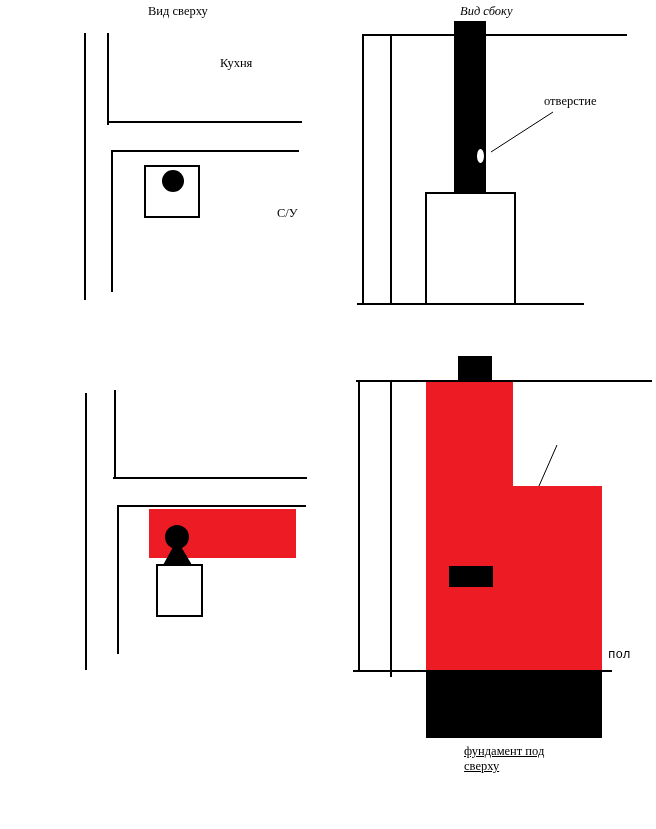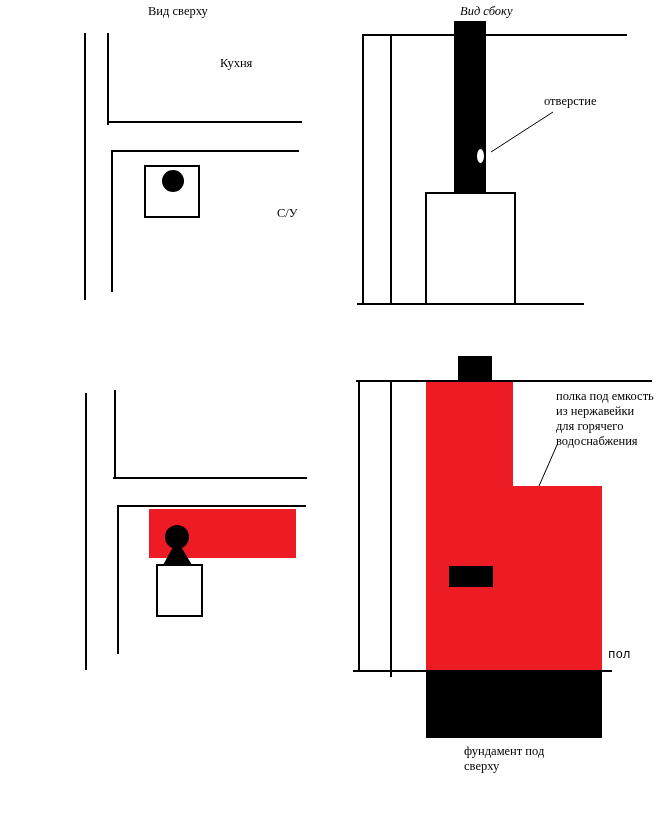--- a/index.html
+++ b/index.html
@@ -93,28 +93,22 @@
 
   <div class="fill-red" style="left:426px;top:382px;width:87px;height:289px;"></div>
   <div class="fill-red" style="left:426px;top:486px;width:176px;height:185px;"></div>
   <div class="fill-black" style="left:449px;top:566px;width:44px;height:21px;"></div>
 
   <div class="hline" style="left:353px;top:670px;width:259px;"></div>
   <div class="lbl" style="left:608px;top:648px;font-family:Liberation Mono, monospace;">пол</div>
 
   <div class="fill-black" style="left:426px;top:671px;width:176px;height:67px;"></div>
 
-  <div class="lbl" style="left:556px;top:389px;">
-    <div>полка под емкость</div>
-    <div>из нержавейки</div>
-    <div>для горячего</div>
-    <div>водоснабжения</div>
-  </div>
 
-  <div class="lbl" style="left:464px;top:744px;">
+  <div class="lbl" style="left:464px;top:744px;text-decoration:underline;">
     <div>фундамент под</div>
     <div>сверху</div>
   </div>
 
   <svg class="overlay" width="656" height="829">
     <line x1="553" y1="112" x2="491" y2="152" stroke="#000" stroke-width="1"></line>
     <line x1="557" y1="445" x2="539" y2="486" stroke="#000" stroke-width="1"></line>
   </svg>
 
 </div>

